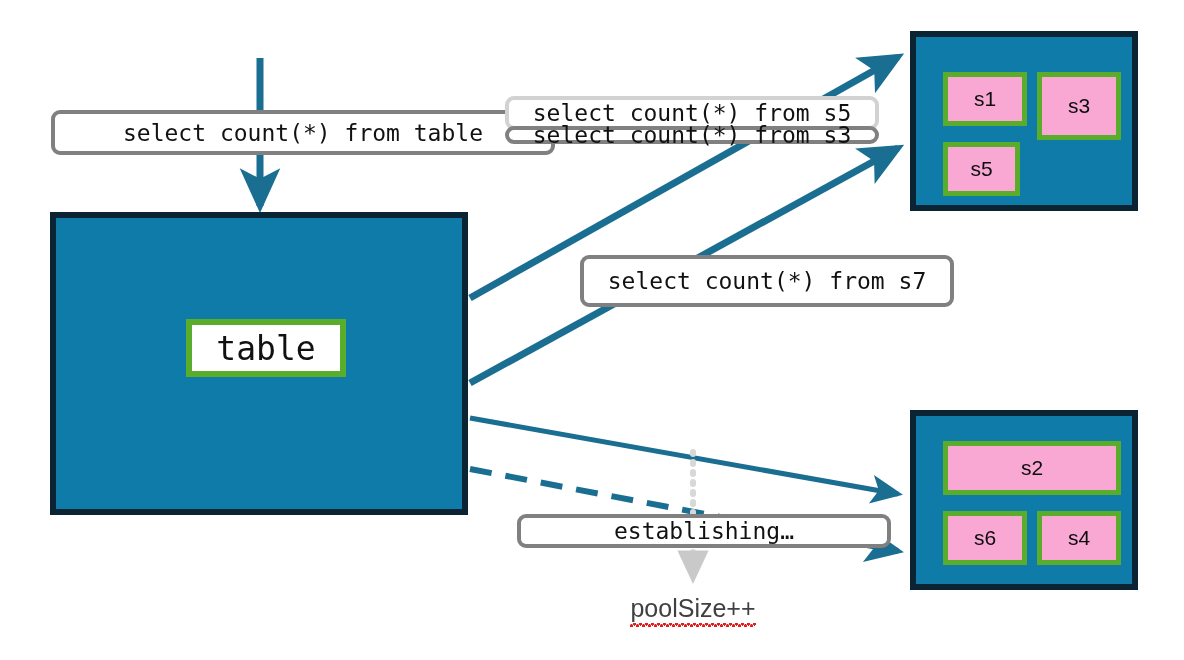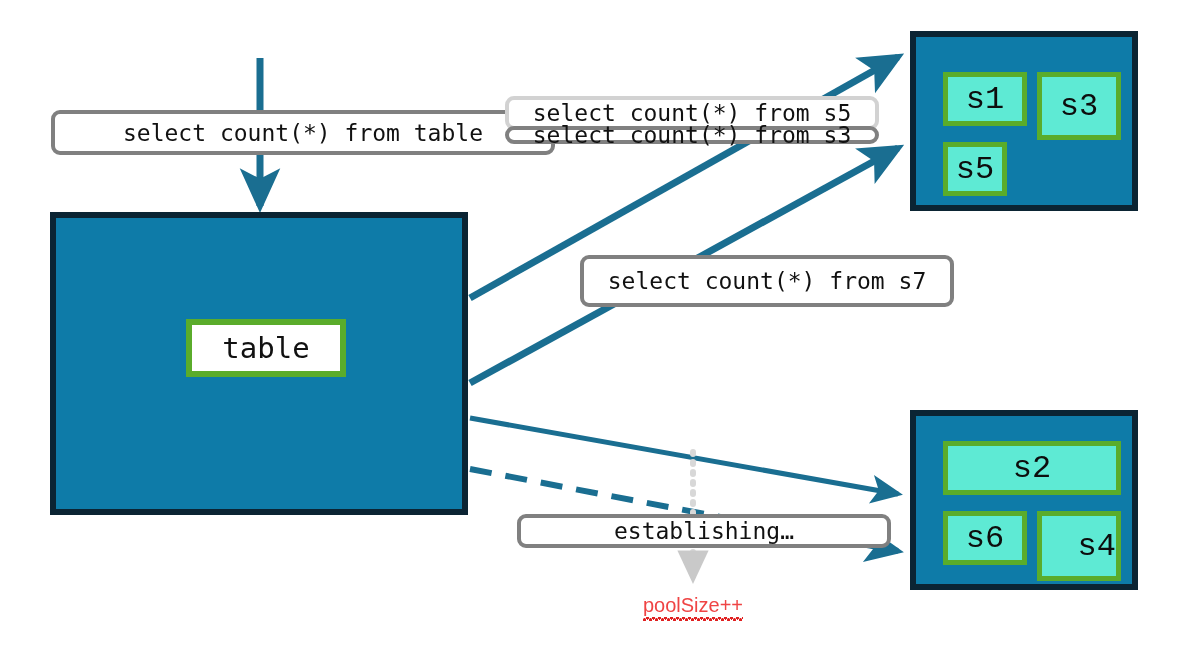--- a/index.html
+++ b/index.html
@@ -28,49 +28,49 @@
 
   
   .server-group {
     position: absolute;
     background: #0e7ba8;
     border: 6px solid #0b2433;
     box-sizing: border-box;
   }
   .server-node {
     position: absolute;
-    background: #5eead4;
+    background: #f9a8d4;
     border: 5px solid #5aac2b;
     box-sizing: border-box;
     display: flex;
     align-items: center;
     justify-content: center;
-    font-family: Liberation Mono, monospace;
-    font-size: 32px;
+    font-family: Liberation Sans, sans-serif;
+    font-size: 21px;
     color: #0d0d0d;
     letter-spacing: 0px;
   }
 
   
   .table-panel {
     position: absolute;
     background: #0e7ba8;
     border: 6px solid #0b2433;
     box-sizing: border-box;
   }
   .table-node {
     position: absolute;
     background: #ffffff;
     border: 6px solid #5aac2b;
     box-sizing: border-box;
     display: flex;
     align-items: center;
     justify-content: center;
     font-family: "DejaVu Sans Mono", monospace;
-    font-size: 29px;
+    font-size: 33px;
     color: #111111;
   }
 
   
   .query-box {
     position: absolute;
     background: #ffffff;
     border: 4px solid #808080;
     border-radius: 9px;
     box-sizing: border-box;
@@ -83,22 +83,22 @@
     white-space: nowrap;
   }
   .query-box.light {
     border-color: #d2d2d2;
   }
 
   
   .pool-label {
     position: absolute;
     font-family: "Liberation Sans", sans-serif;
-    font-size: 20px;
-    color: #ef4444;
+    font-size: 25px;
+    color: #404040;
     white-space: nowrap;
     text-align: center;
     border-bottom: 0;
   }
   .pool-label .sq {
     display: inline-block;
     position: relative;
   }
   .pool-label .sq::after {
     content: "";
@@ -160,33 +160,33 @@
     </div>
   </div>
 
   <div class="server-group" style="left:910px; top:31px; width:228px; height:180px;">
     <div class="server-node" style="left:27px; top:35px; width:84px; height:54px;">
       <span>s1</span>
     </div>
     <div class="server-node" style="left:121px; top:35px; width:84px; height:68px;">
       <span>s3</span>
     </div>
-    <div class="server-node" style="left:27px; top:105px; width:64px; height:54px;">
+    <div class="server-node" style="left:27px; top:105px; width:77px; height:54px;">
       <span>s5</span>
     </div>
   </div>
 
   <div class="server-group" style="left:910px; top:410px; width:228px; height:180px;">
     <div class="server-node" style="left:27px; top:25px; width:178px; height:54px;">
       <span>s2</span>
     </div>
     <div class="server-node" style="left:27px; top:95px; width:84px; height:54px;text-align:right;">
       <span>s6</span>
     </div>
-    <div class="server-node" style="left:121px; top:95px; width:84px; height:70px;justify-content:flex-end;">
+    <div class="server-node" style="left:121px; top:95px; width:84px; height:54px;">
       <span>s4</span>
     </div>
   </div>
 
   <div class="query-box" style="left:51px; top:110px; width:504px; height:45px;">
     <span>select count(*) from table</span>
   </div>
 
   <div class="query-box light" style="left:505px; top:96px; width:374px; height:34px;">
     <span>select count(*) from s5</span>

